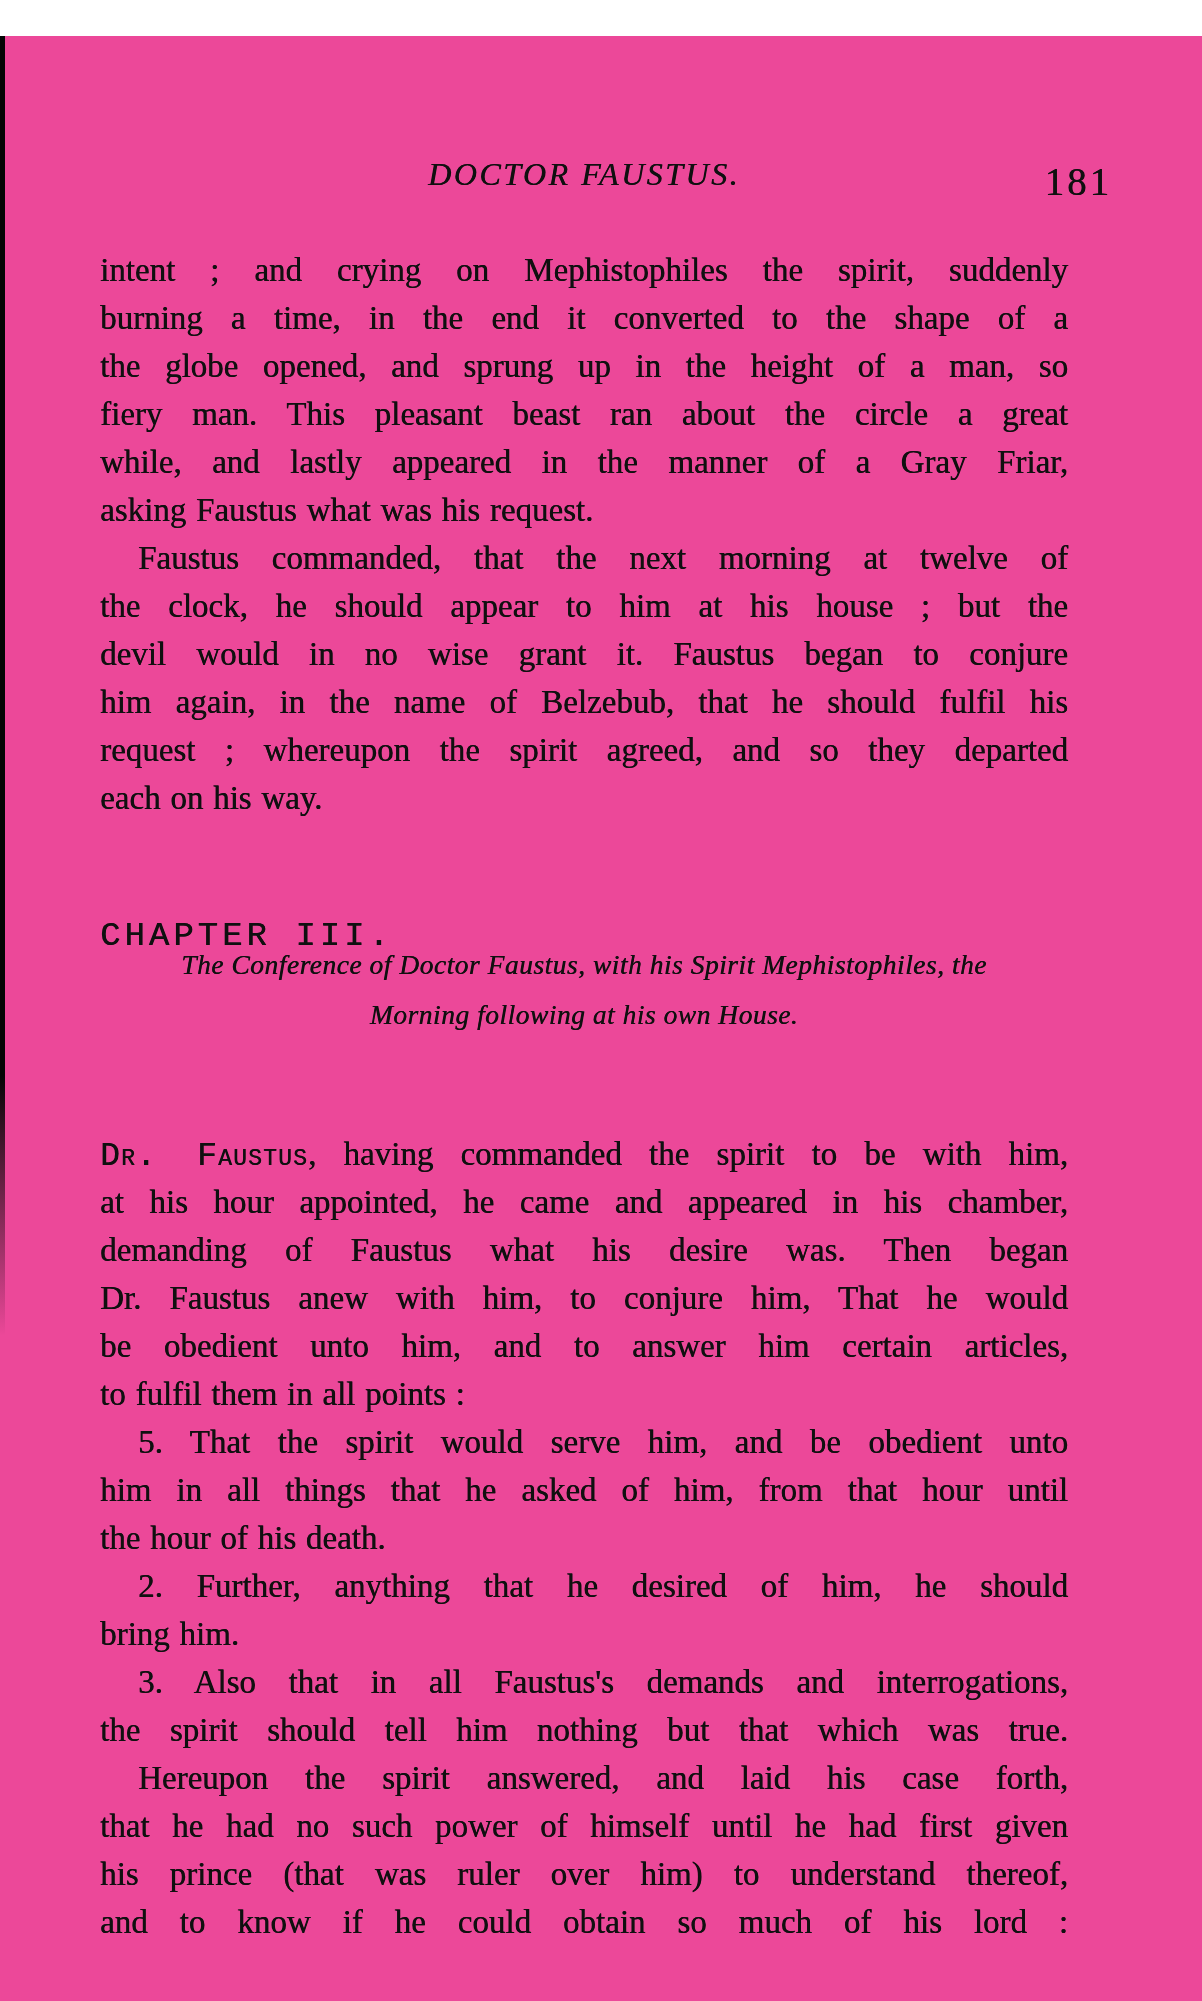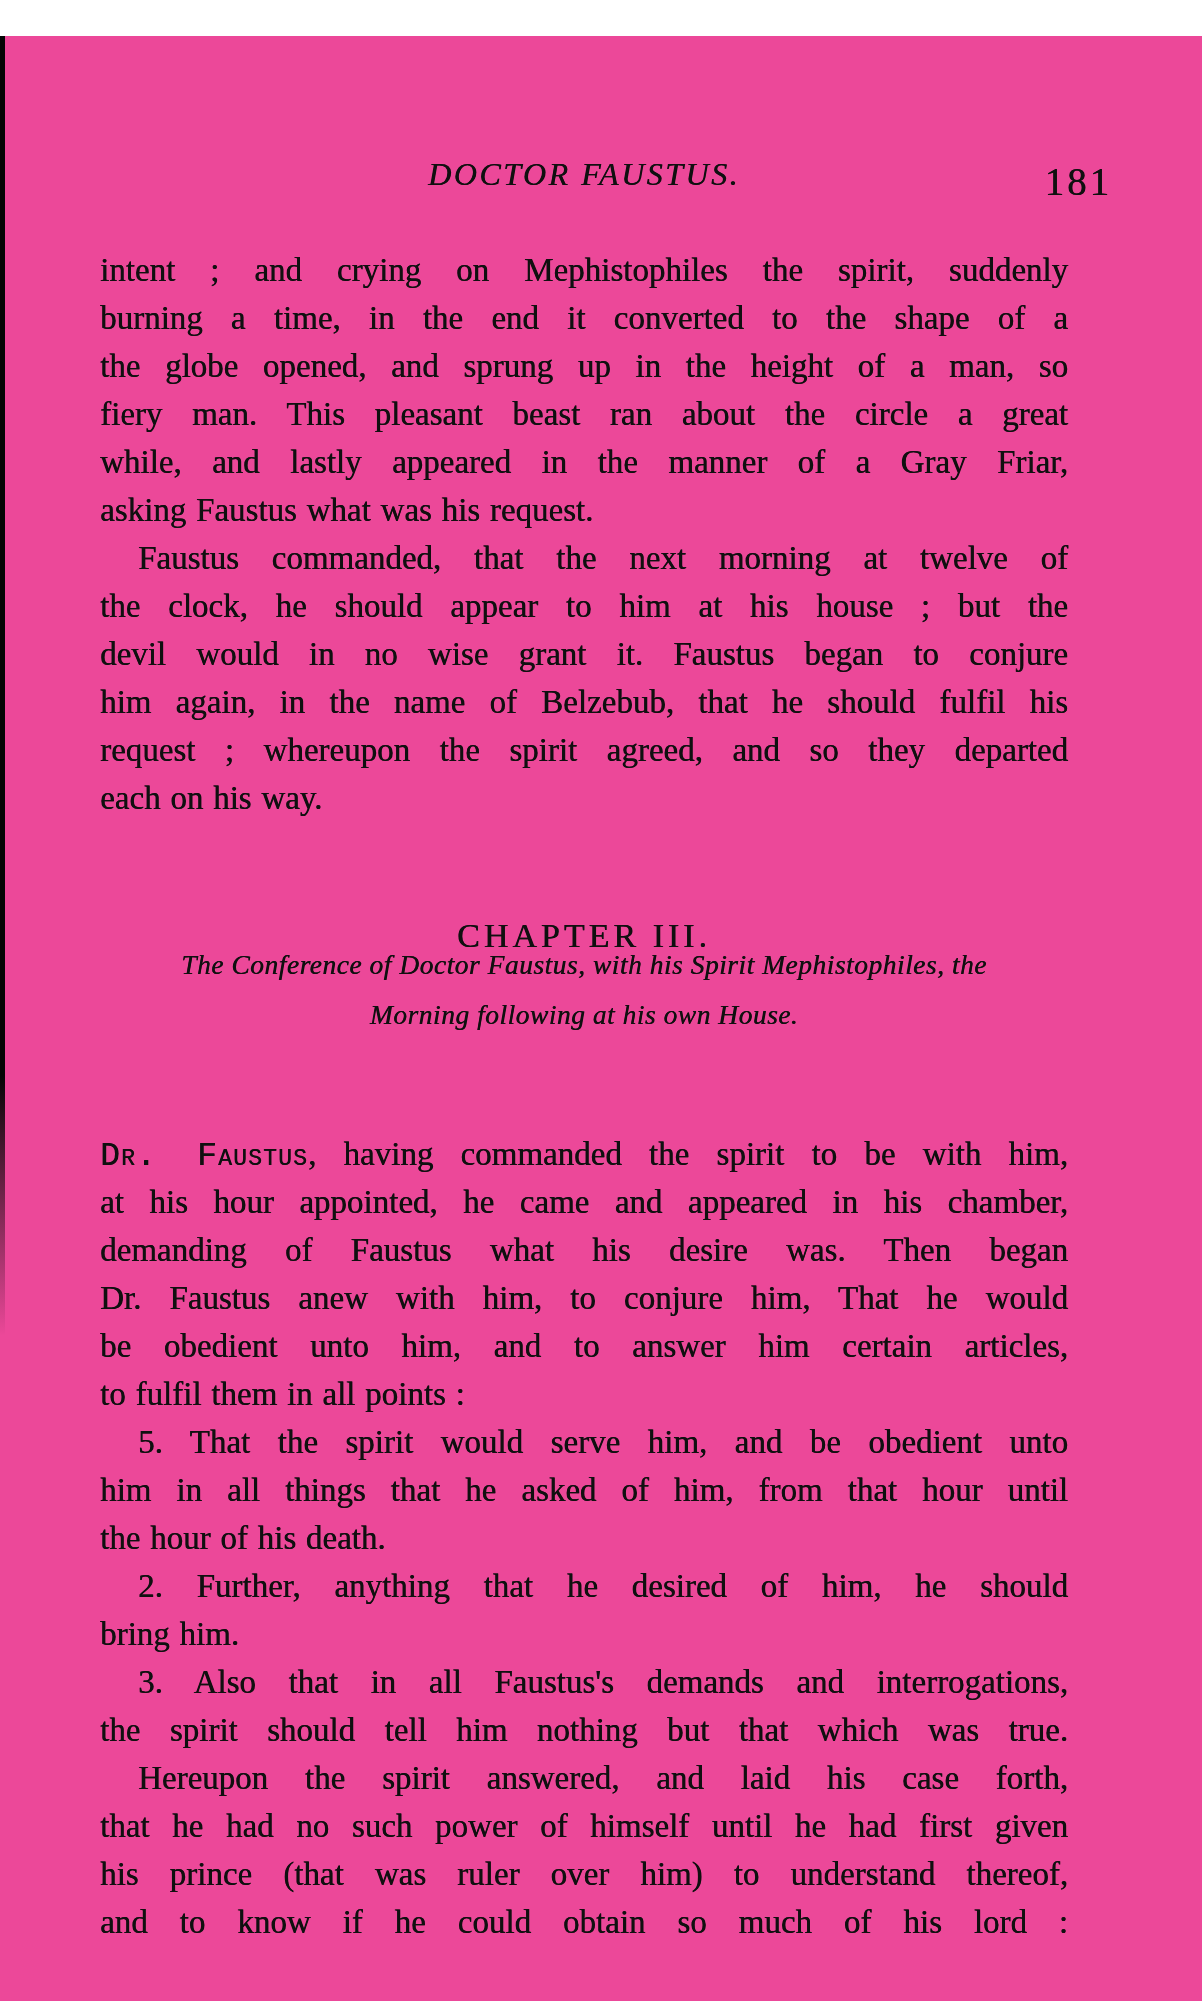--- a/index.html
+++ b/index.html
@@ -63,25 +63,26 @@
   .text-line.align-left { text-align: center; text-align-last: left; }
   .par.indent .text-line:first-child { padding-left: 38px; }
 
   .smallcaps { font-variant: small-caps; letter-spacing: 1.2px; font-family: Liberation Mono, monospace; }
 
   .chapter-heading {
     position: absolute;
     top: 878px; left: 100px;
     width: 968px;
     margin: 0;
-    text-align: center;
+    text-align: left;
     font-size: 34px;
     font-weight: normal;
     letter-spacing: 4px;
     line-height: 44px;
+    font-family: Liberation Mono, monospace;
   }
   .chapter-subtitle {
     position: absolute;
     top: 904px; left: 100px;
     width: 968px;
     text-align: center;
     font-style: italic;
     font-size: 27.5px;
     line-height: 50px;
   }

